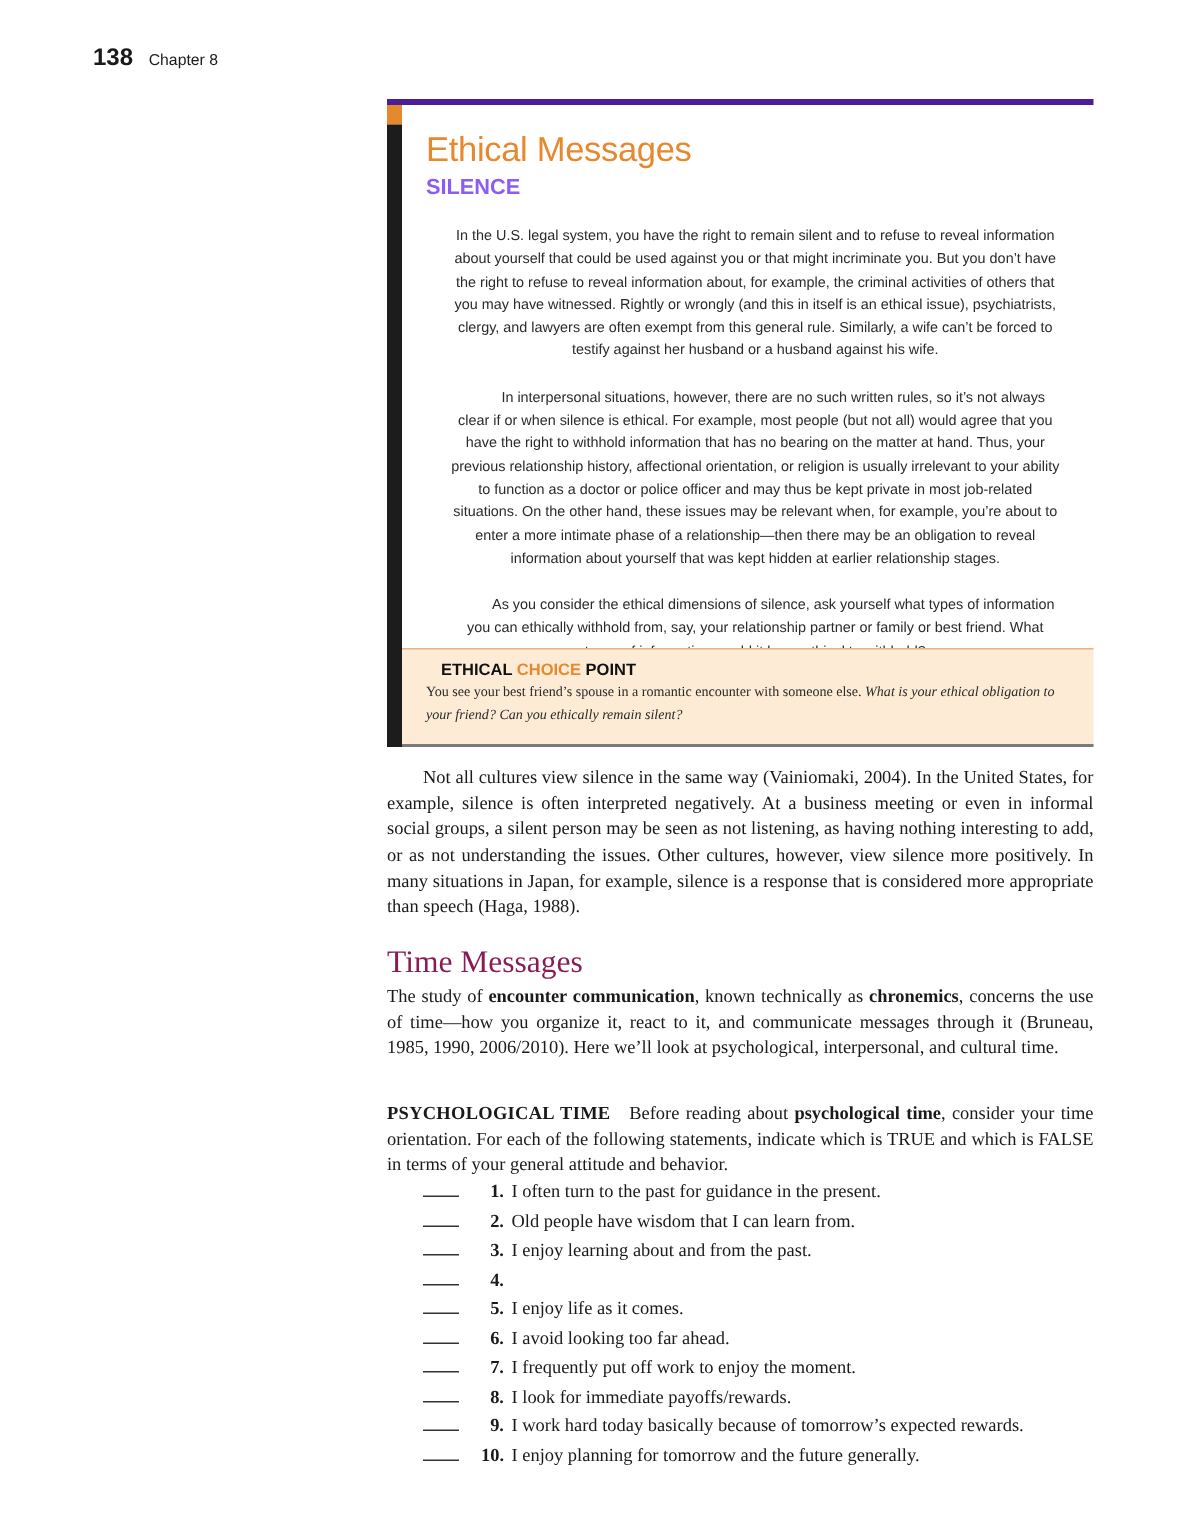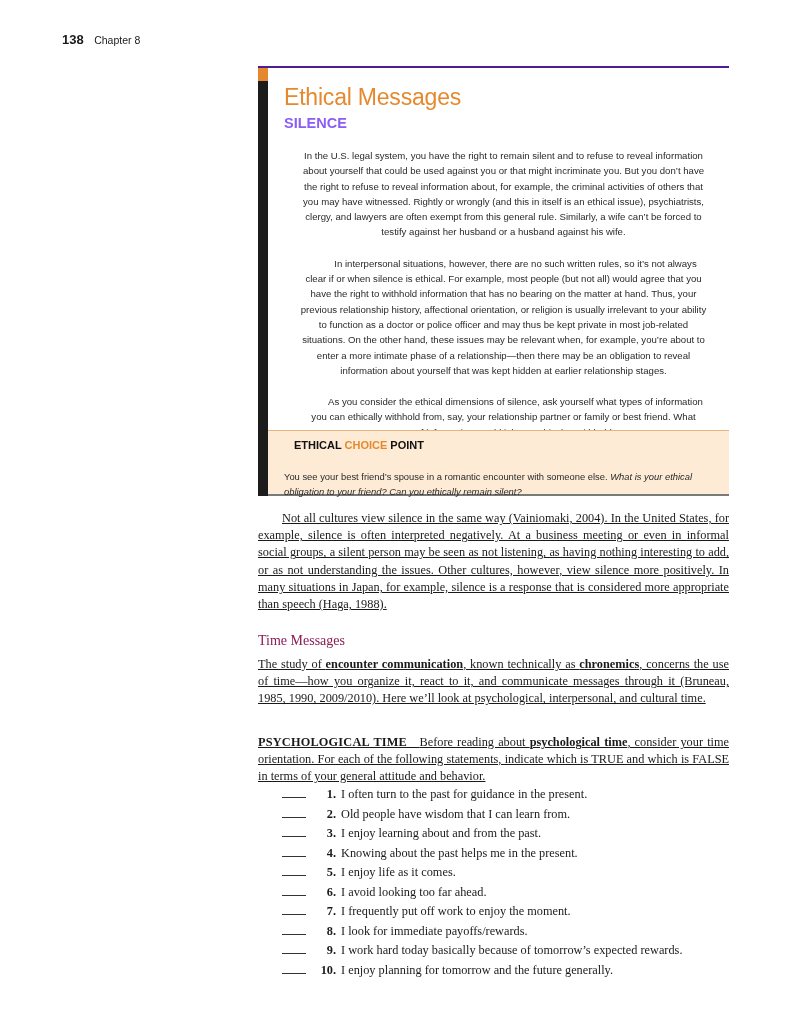--- a/index.html
+++ b/index.html
@@ -1,27 +1,27 @@
 <!DOCTYPE html>
 <html><head>
 <meta charset="utf-8">
 <style>
   html, body { margin: 0; padding: 0; background: #ffffff; }
   body { width: 800px; height: 1023px; position: relative; overflow: hidden; }
   .running-head {
     position: absolute; left: 62px; top: 30px;
     font-family: "Liberation Sans", sans-serif; color: #1a1a1a;
   }
-  .running-head .pageno { font-weight: bold; font-size: 13px; margin-right: 6px; }
+  .running-head .pageno { font-weight: bold; font-size: 16px; margin-right: 6px; }
   .running-head .chap { font-size: 10.5px; }
 
   
   .ethics-box {
     position: absolute; left: 258px; top: 66px; width: 471px; height: 428px;
-    border-top: 2px solid #4c1d95;
+    border-top: 4px solid #4c1d95;
   }
   .ethics-box .bar-orange {
     position: absolute; left: 0; top: 0; width: 10px; height: 13px; background: #e6892e;
   }
   .ethics-box .bar-black {
     position: absolute; left: 0; top: 13px; width: 10px; bottom: 0; background: #1c1c1c;
   }
   .ethics-box .inner { position: absolute; left: 26px; right: 4px; top: 0; }
   .ethics-title {
     font-family: "Liberation Sans", sans-serif; color: #e6892e;
@@ -41,35 +41,35 @@
   .choice-point {
     position: absolute; left: 10px; right: 0; top: 362px; bottom: 0;
     background: #fdebd6; border-top: 1px solid #e7b47c; border-bottom: 2px solid #7a7a7a;
   }
   .choice-point .cp-inner { position: absolute; left: 16px; right: 8px; top: 8px; }
   .cp-title {
     font-family: "Liberation Sans", sans-serif; font-weight: bold; font-size: 11px; color: #111; padding-left: 10px;
   }
   .cp-title .accent { color: #e6892e; }
   .cp-body {
-    font-family: Liberation Sans, sans-serif; font-size: 9.4px; line-height: 15px; color: #2a2a2a; margin-top: 18px;
+    font-family: Liberation Serif, serif; font-size: 9.4px; line-height: 15px; color: #2a2a2a; margin-top: 2px;
   }
   .cp-body em { font-style: italic; }
 
   
   .main {
     position: absolute; left: 258px; width: 471px;
     font-family: "Liberation Serif", serif; color: #1a1a1a;
   }
-  .para { font-size: 12.3px; line-height: 17.2px; text-align: justify; margin: 0; text-decoration: underline; }
+  .para { font-size: 12.3px; line-height: 17.2px; text-align: justify; margin: 0; }
   .para.indent { text-indent: 24px; }
   .sec1 { top: 510px; }
   .time-heading {
     position: absolute; left: 258px; top: 628px;
-    font-family: "Liberation Serif", serif; color: #8a1c55; font-size: 14px; line-height: 26px; text-align: right;
+    font-family: "Liberation Serif", serif; color: #8a1c55; font-size: 21px; line-height: 26px; text-align: right;
   }
   .sec2 { top: 656px; }
   .sec3 { top: 734px; }
   .sc { font-weight: bold; letter-spacing: 0.2px; }
 
   .statements { position: absolute; left: 282px; top: 787px; width: 450px; }
   .stmt {
     display: flex; align-items: baseline; height: 19.5px;
     font-family: "Liberation Serif", serif; font-size: 12.3px; color: #1a1a1a;
   }
@@ -106,21 +106,21 @@
   </div>
 </div>
 
 <div class="main sec1">
   <p class="para indent">Not all cultures view silence in the same way (Vainiomaki, 2004). In the United States, for example, silence is often interpreted negatively. At a business meeting or even in informal social groups, a silent person may be seen as not listening, as having nothing interesting to add, or as not understanding the issues. Other cultures, however, view silence more positively. In many situations in Japan, for example, silence is a response that is considered more appropriate than speech (Haga, 1988).</p>
 </div>
 
 <div class="time-heading">Time Messages</div>
 
 <div class="main sec2">
-  <p class="para"><span>The study of </span><b>encounter communication</b><span>, known technically as </span><b>chronemics</b><span>, concerns the use of time—how you organize it, react to it, and communicate messages through it (Bruneau, 1985, 1990, 2009/2010). Here we’ll look at psychological, interpersonal, and cultural time.</span></p>
+  <p class="para"><span>The study of </span><b>encounter communication</b><span>, known technically as </span><b>chronemics</b><span>, concerns the use of time—how you organize it, react to it, and communicate messages through it (Bruneau, 1985, 1990, 2006/2010). Here we’ll look at psychological, interpersonal, and cultural time.</span></p>
 </div>
 
 <div class="main sec3">
   <p class="para"><span class="sc">PSYCHOLOGICAL TIME</span>&nbsp;&nbsp; <span>Before reading about </span><b>psychological time</b><span>, consider your time orientation. For each of the following statements, indicate which is TRUE and which is FALSE in terms of your general attitude and behavior.</span></p>
 </div>
 
 <div class="statements">
   <div class="stmt">
       <span class="blank"></span>
       <span class="num">1.</span>
@@ -132,21 +132,20 @@
       <span>Old people have wisdom that I can learn from.</span>
     </div>
   <div class="stmt">
       <span class="blank"></span>
       <span class="num">3.</span>
       <span>I enjoy learning about and from the past.</span>
     </div>
   <div class="stmt">
       <span class="blank"></span>
       <span class="num">4.</span>
-      <span>Knowing about the past helps me in the present.</span>
     </div>
   <div class="stmt">
       <span class="blank"></span>
       <span class="num">5.</span>
       <span>I enjoy life as it comes.</span>
     </div>
   <div class="stmt">
       <span class="blank"></span>
       <span class="num">6.</span>
       <span>I avoid looking too far ahead.</span>

